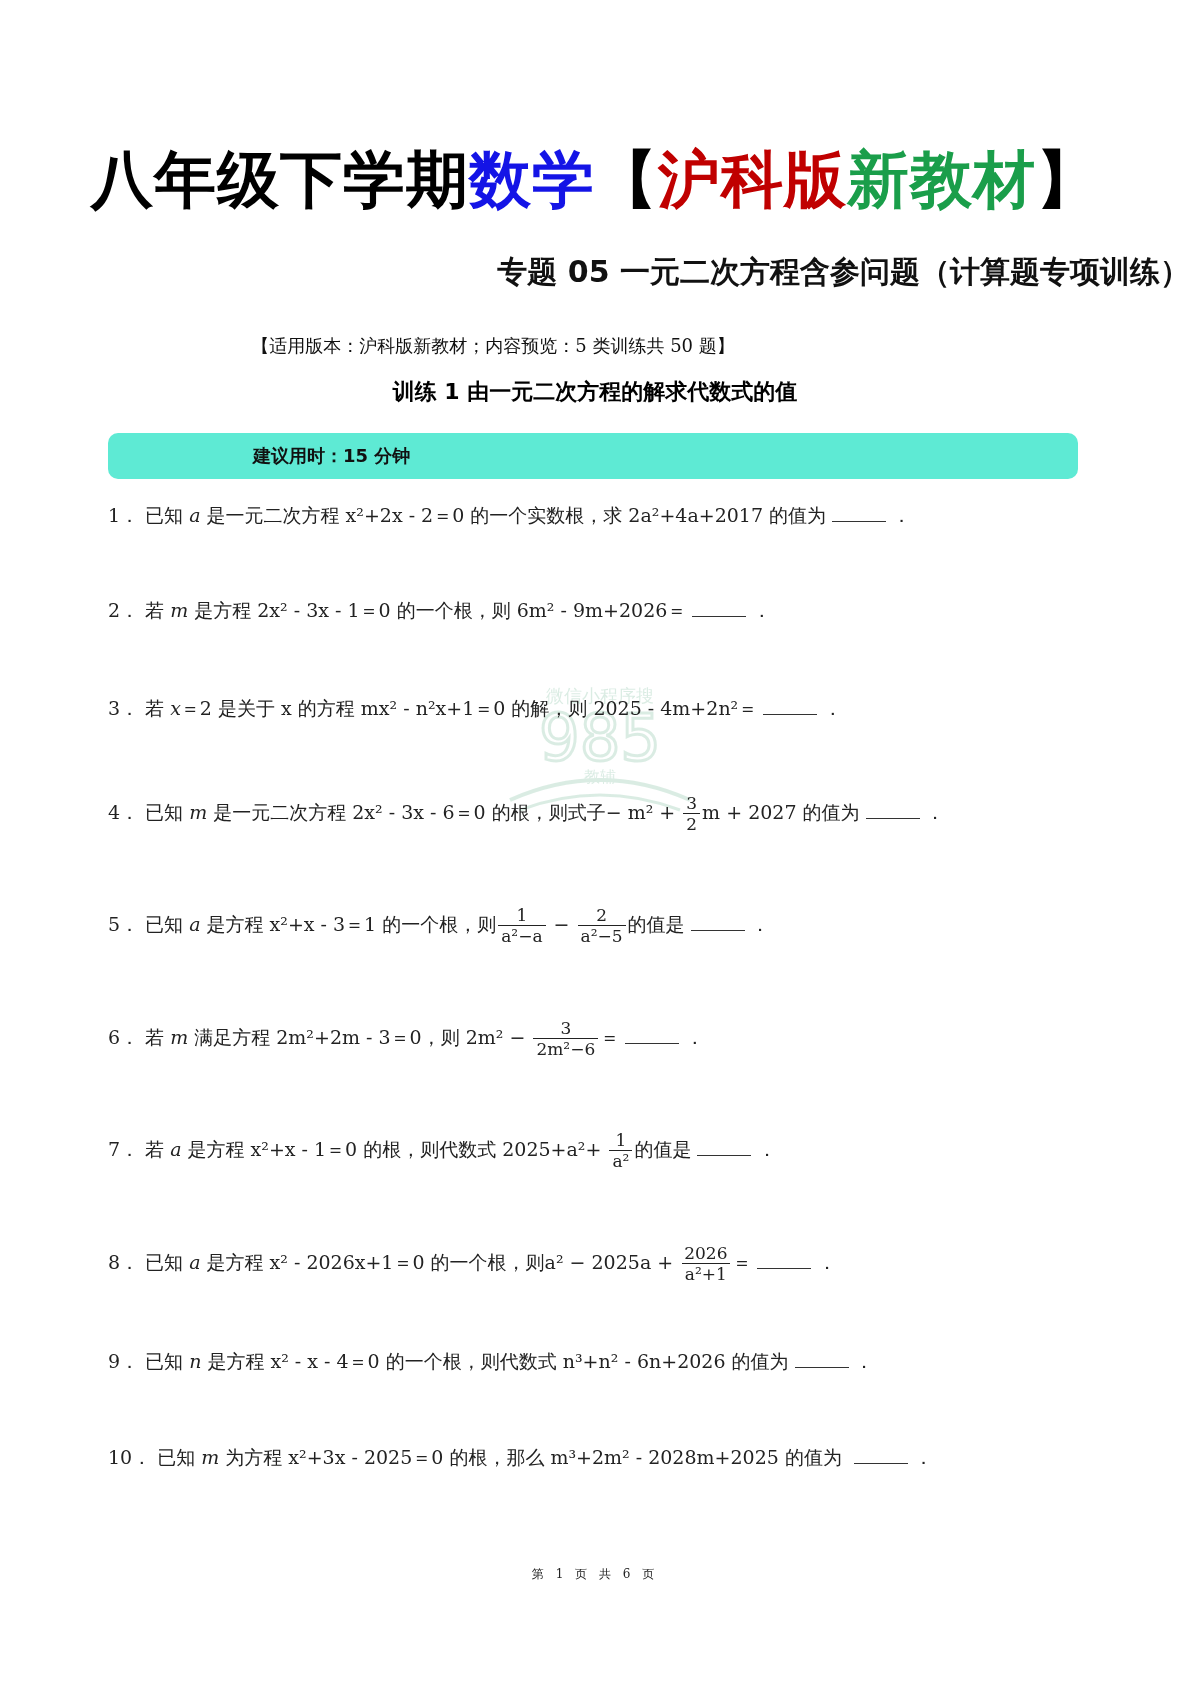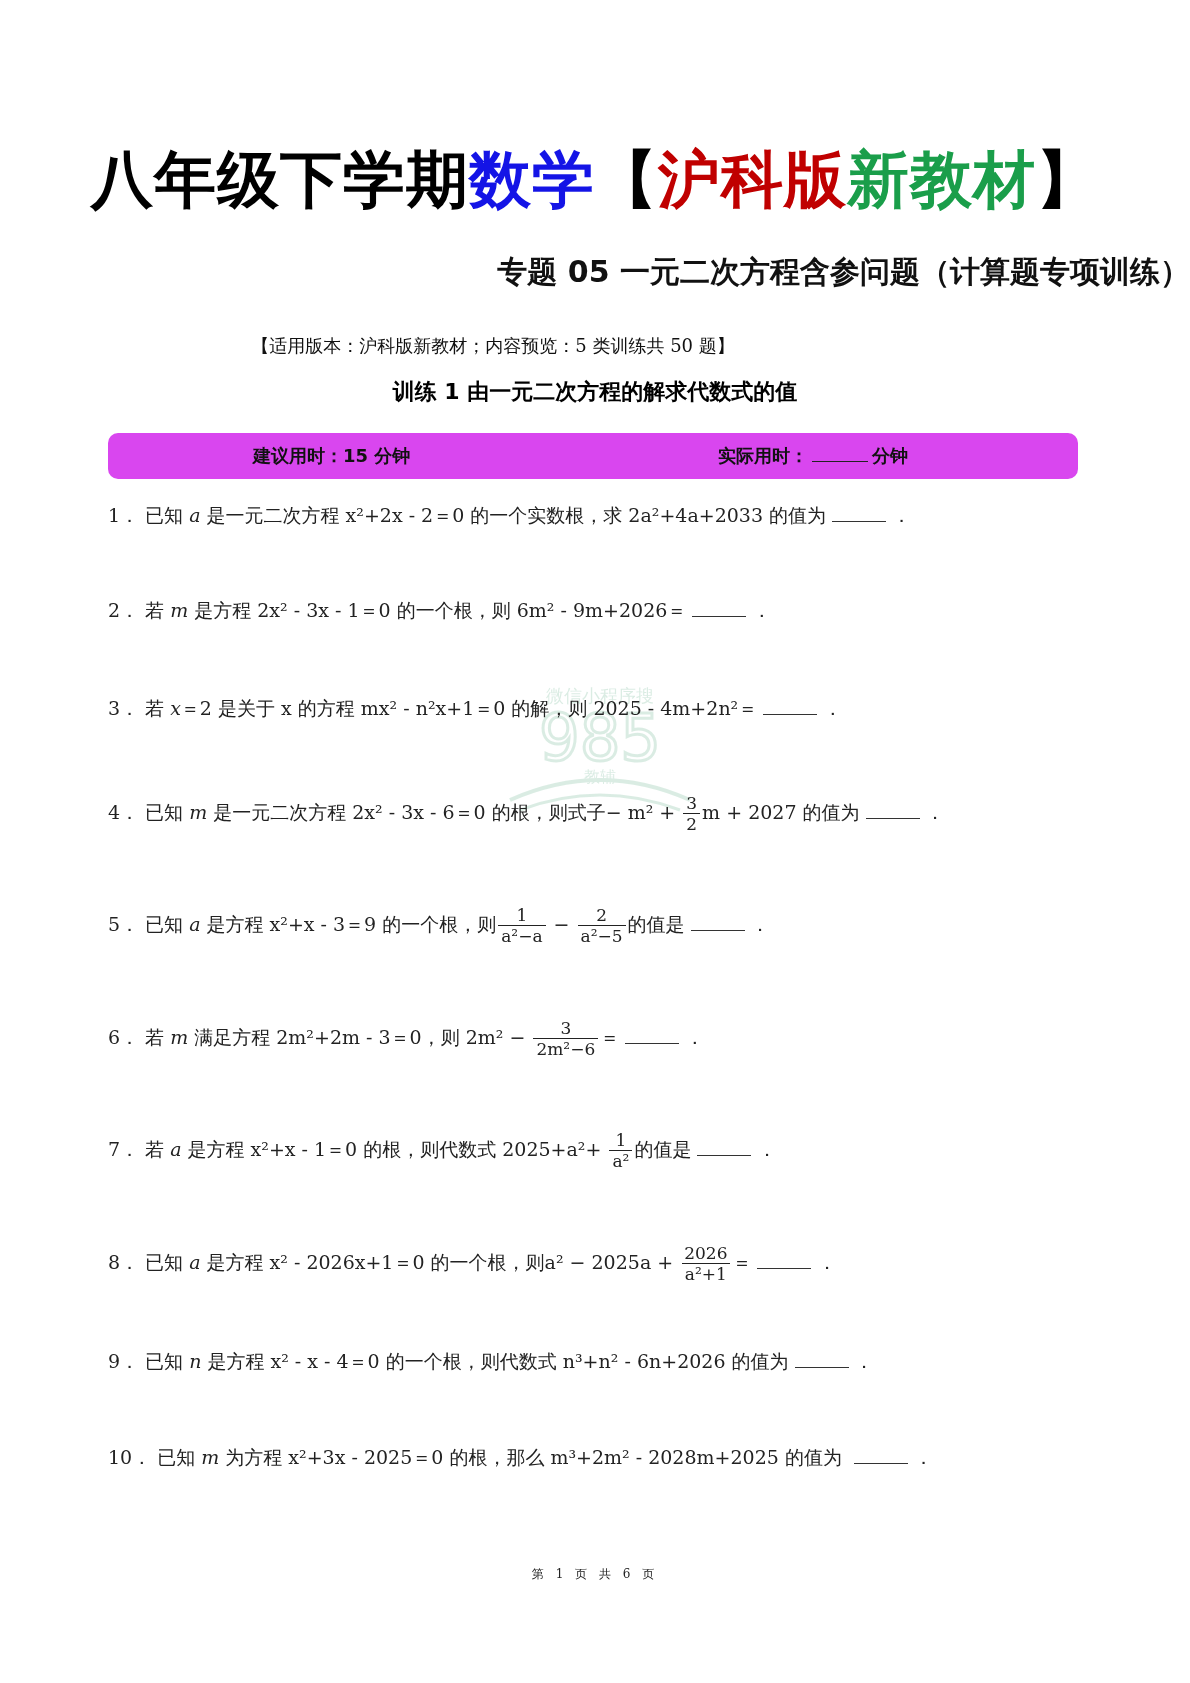--- a/index.html
+++ b/index.html
@@ -13,21 +13,21 @@
   .title .red { color: #c00000; }
   .title .green { color: #1a9e4a; }
   .subtitle { top: 248px; left: 0; width: 1190px; text-align: right;
               font-family: "DejaVu Sans", "Liberation Sans", sans-serif; font-weight: bold;
               font-size: 30px; line-height: 48px; color: #111; }
   .info { top: 332px; left: 0; width: 986px; text-align: center;
           font-size: 18px; line-height: 28px; color: #111; }
   .train-head { top: 374px; left: 0; width: 1190px; text-align: center;
                 font-family: "DejaVu Sans", "Liberation Sans", sans-serif; font-weight: bold;
                 font-size: 22px; line-height: 36px; color: #000000; }
-  .time-box { top: 433px; left: 108px; width: 970px; height: 46px; background: #d946ef;
+  .time-box { top: 433px; left: 108px; width: 970px; height: 46px; background: #5eead4;
               border-radius: 10px; }
   .time-box .t { position: absolute; top: 0; line-height: 46px; font-weight: bold;
                  font-family: "DejaVu Sans", "Liberation Sans", sans-serif; font-size: 18px; color: #111; }
   .time-box .t1 { left: 145px; }
   .time-box .t2 { left: 610px; }
   .blank-line { display: inline-block; border-bottom: 1.5px solid #222; width: 56px; height: 18px;
                 vertical-align: baseline; margin: 0 4px; }
   .q { left: 108px; font-size: 19px; line-height: 30px; color: #222; white-space: nowrap; }
   .q .num { margin-right: 6px; }
   .q i { font-style: italic; }
@@ -46,52 +46,51 @@
 <div class="abs title">
   <span>八年级下学期</span><span class="blue">数学</span><span>【</span><span class="red">沪科版</span><span class="green">新教材</span><span>】</span>
 </div>
 
 <div class="abs subtitle">专题 05  一元二次方程含参问题（计算题专项训练）</div>
 <div class="abs info">【适用版本：沪科版新教材；内容预览：5 类训练共 50 题】</div>
 <div class="abs train-head">训练 1    由一元二次方程的解求代数式的值</div>
 
 <div class="abs time-box">
   <span class="t t1">建议用时：15 分钟</span>
-  <span class="t t2"><span>实际用时：</span><span class="blank-line"></span><span>分钟</span></span>
 </div>
 
 <svg class="abs watermark" viewBox="0 0 220 140">
   <text x="110" y="22" text-anchor="middle" font-size="18" fill="#3a9a6a" font-family="DejaVu Sans, sans-serif">微信小程序搜</text>
   <text x="110" y="80" text-anchor="middle" font-size="64" fill="none" stroke="#3a9a6a" stroke-width="3" font-family="DejaVu Sans, sans-serif">985</text>
   <text x="110" y="102" text-anchor="middle" font-size="16" fill="#3a9a6a" font-family="DejaVu Sans, sans-serif">教辅</text>
   <path d="M20 120 Q110 80 200 120" fill="none" stroke="#3a9a6a" stroke-width="4"></path>
   <path d="M30 130 Q110 100 190 130" fill="none" stroke="#3a9a6a" stroke-width="3"></path>
 </svg>
 
 <div class="abs q" style="top:500px">
-  <span class="num">1．</span><span>已知 </span><i>a</i><span> 是一元二次方程 x²+2x - 2＝0 的一个实数根，求 2a²+4a+2033 的值为</span><span class="ans"></span><span>．</span>
+  <span class="num">1．</span><span>已知 </span><i>a</i><span> 是一元二次方程 x²+2x - 2＝0 的一个实数根，求 2a²+4a+2017 的值为</span><span class="ans"></span><span>．</span>
 </div>
 
 <div class="abs q" style="top:595px">
   <span class="num">2．</span><span>若 </span><i>m</i><span> 是方程 2x² - 3x - 1＝0 的一个根，则 6m² - 9m+2026＝</span><span class="ans"></span><span>．</span>
 </div>
 
 <div class="abs q" style="top:693px">
   <span class="num">3．</span><span>若 </span><i>x</i><span>＝2 是关于 x 的方程 mx² - n²x+1＝0 的解，则 2025 - 4m+2n²＝</span><span class="ans"></span><span>．</span>
 </div>
 
 <div class="abs q" style="top:793px">
   <span class="num">4．</span><span>已知 </span><i>m</i><span> 是一元二次方程 2x² - 3x - 6＝0 的根，则式子− m² + </span><span class="frac">
       <span class="n">3</span>
       <span class="d">2</span>
     </span><span>m + 2027 的值为</span><span class="ans"></span><span>．</span>
 </div>
 
 <div class="abs q" style="top:905px">
-  <span class="num">5．</span><span>已知 </span><i>a</i><span> 是方程 x²+x - 3＝9 的一个根，则</span><span class="frac">
+  <span class="num">5．</span><span>已知 </span><i>a</i><span> 是方程 x²+x - 3＝1 的一个根，则</span><span class="frac">
       <span class="n">1</span>
       <span class="d">a²−a</span>
     </span><span> − </span><span class="frac">
       <span class="n">2</span>
       <span class="d">a²−5</span>
     </span><span>的值是</span><span class="ans"></span><span>．</span>
 </div>
 
 <div class="abs q" style="top:1018px">
   <span class="num">6．</span><span>若 </span><i>m</i><span> 满足方程 2m²+2m - 3＝0，则 2m² − </span><span class="frac">

